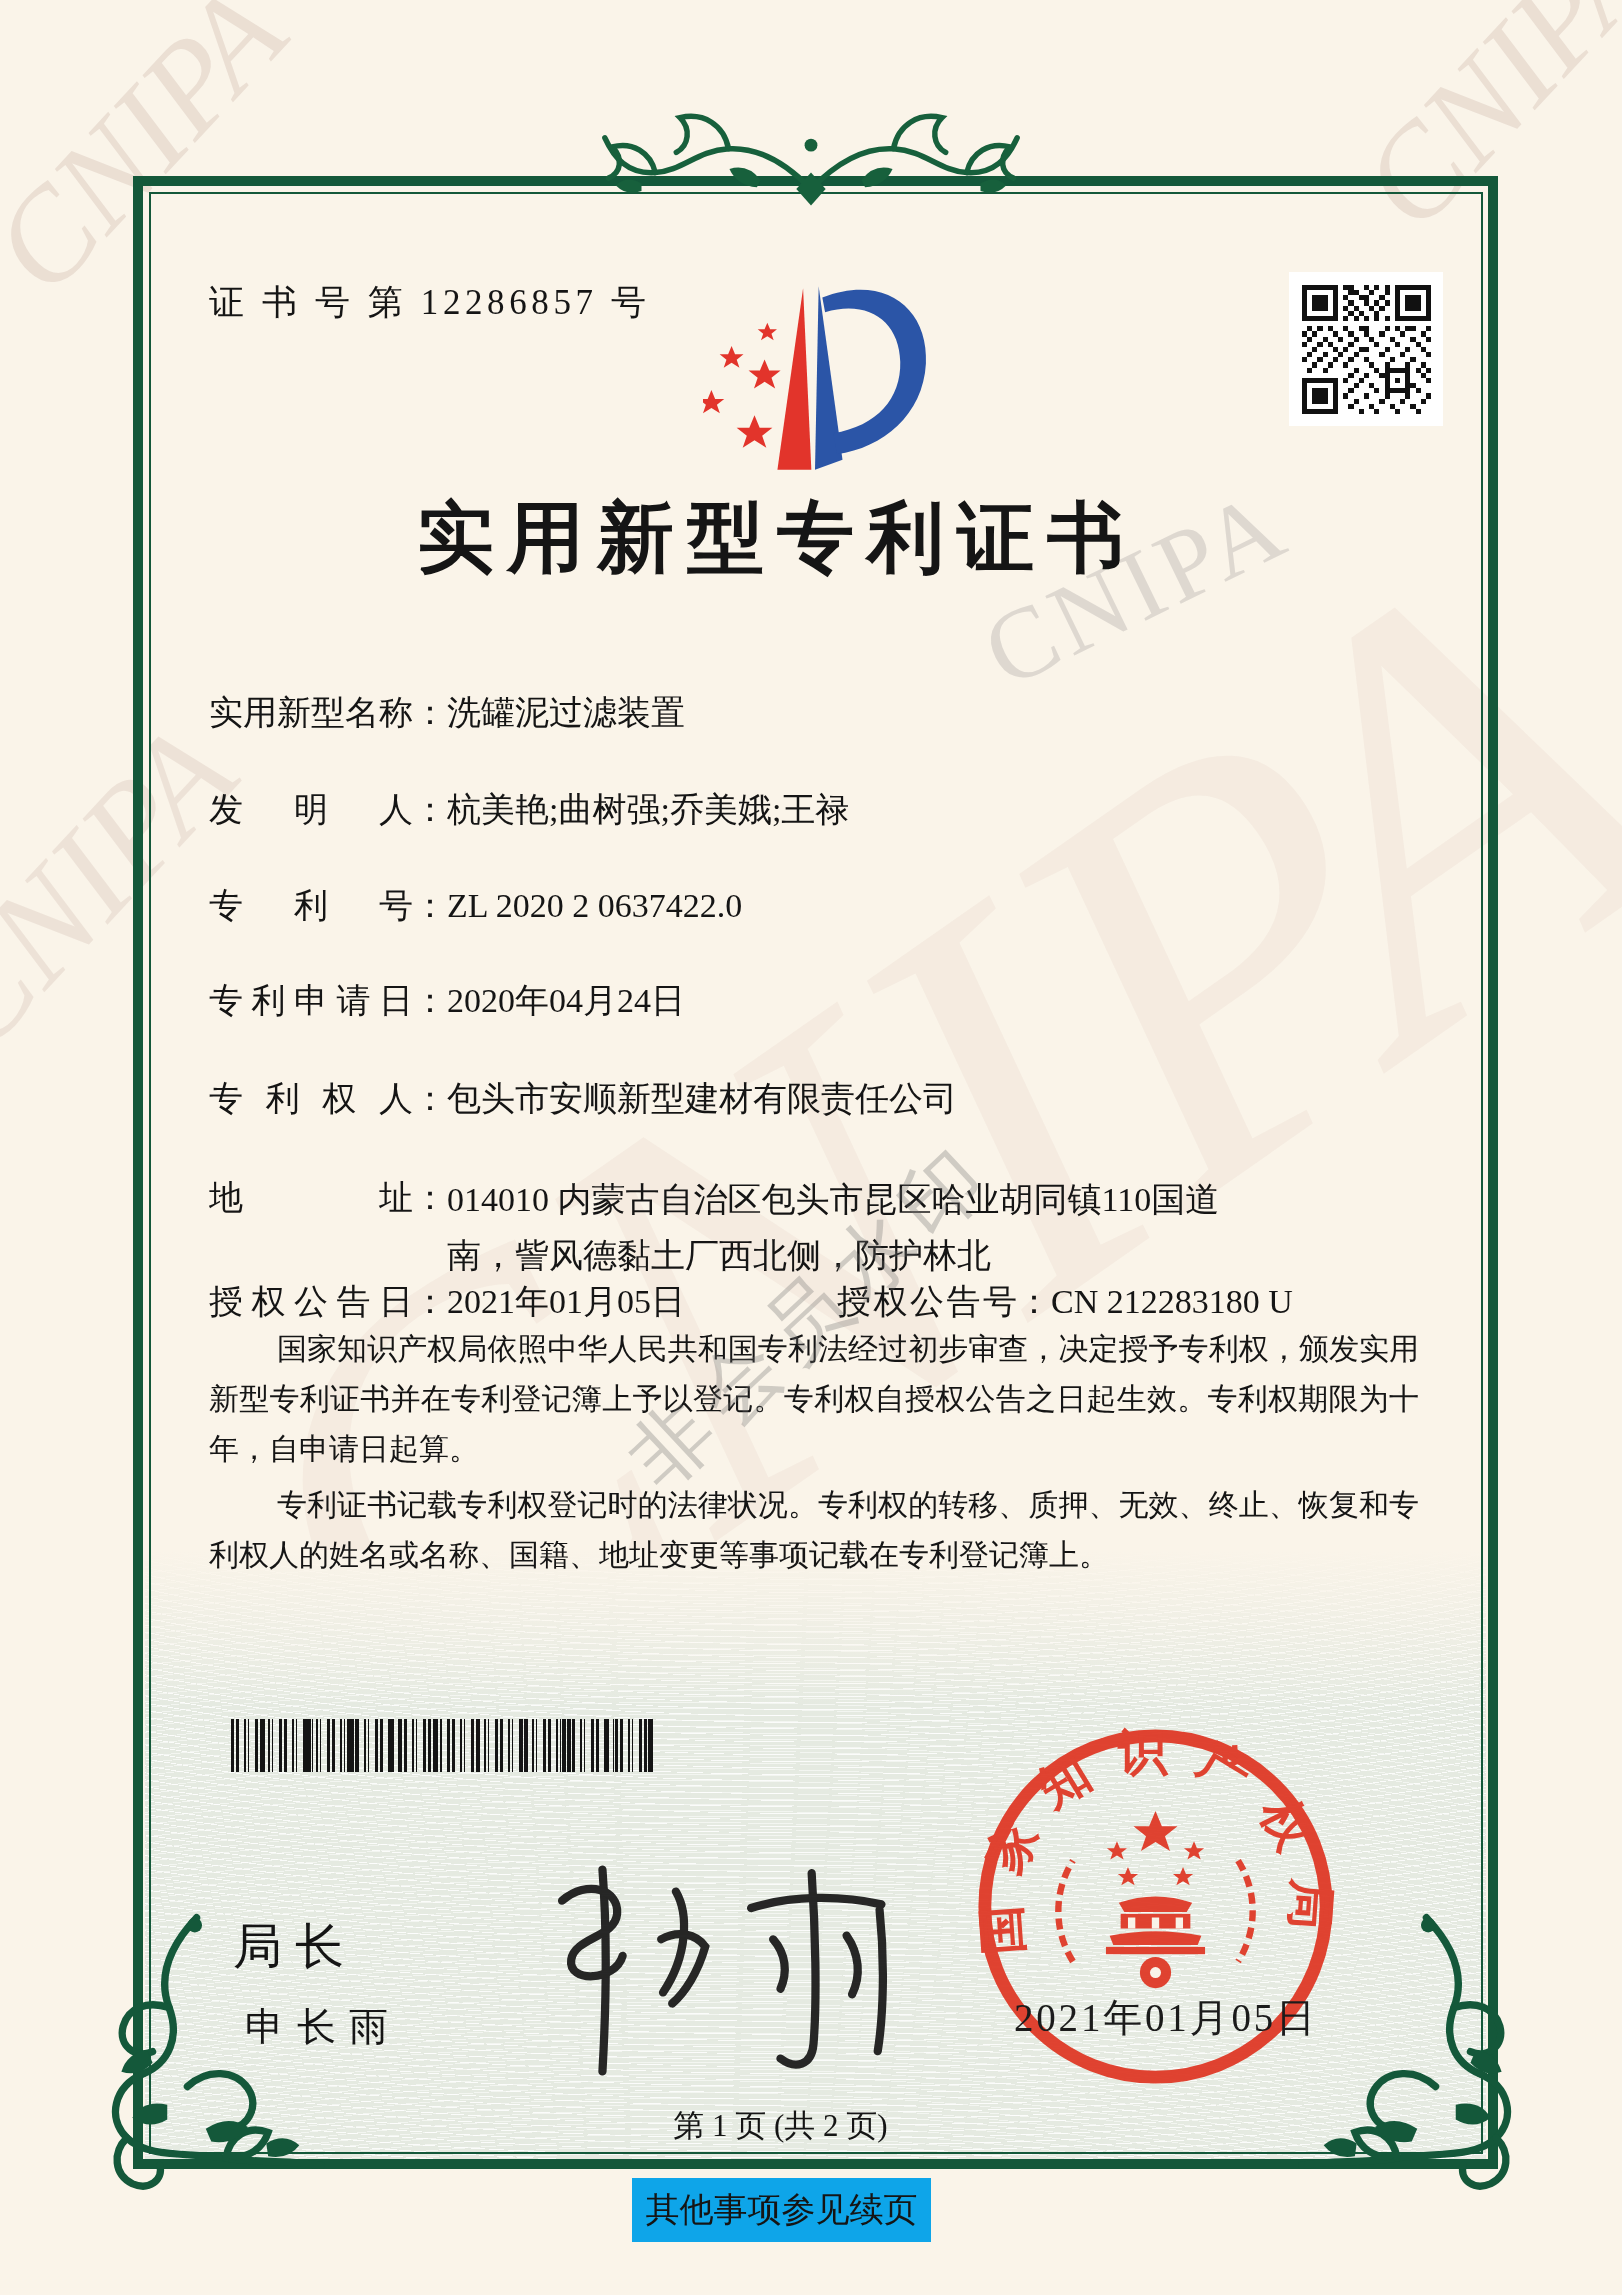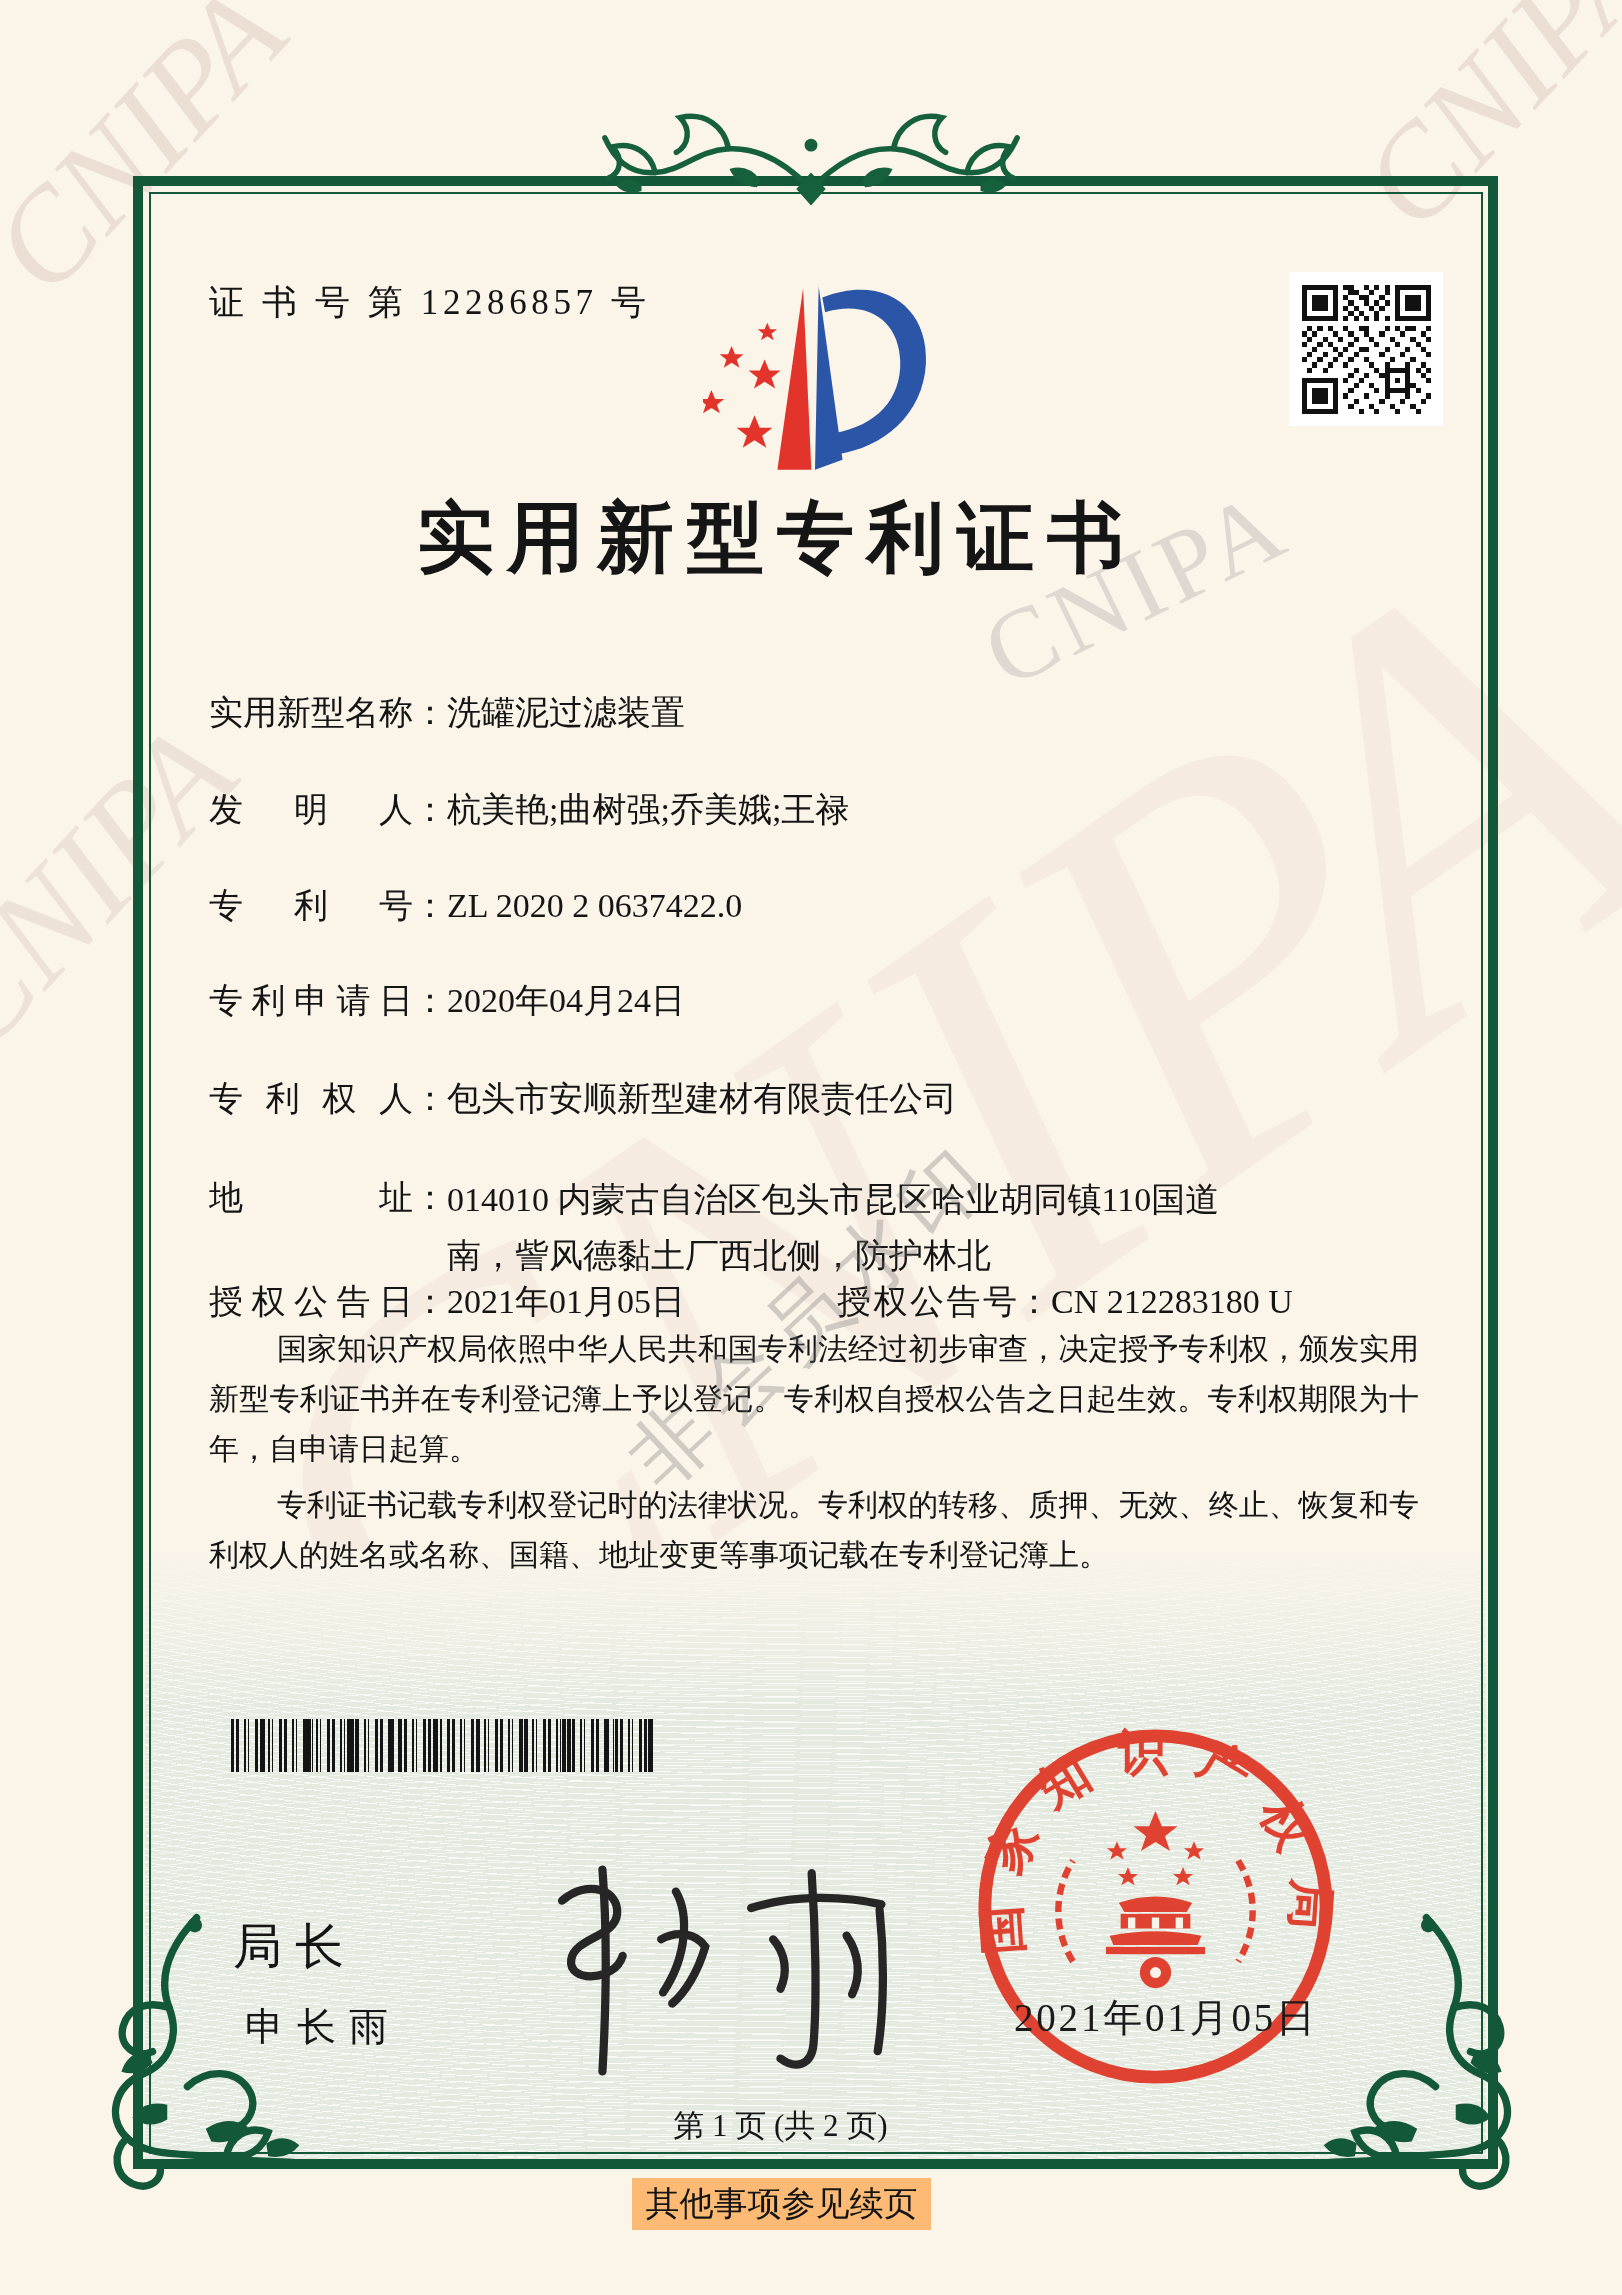--- a/index.html
+++ b/index.html
@@ -65,21 +65,21 @@
   .director-label{position:absolute;left:233px;top:1914px;font-size:49px;letter-spacing:13px;
     font-family:"Liberation Sans","DejaVu Sans",sans-serif;font-weight:400;z-index:6;}
   .director-name{position:absolute;left:233px;top:2000px;font-size:39px;letter-spacing:13px;
     font-family:"Liberation Sans","DejaVu Sans",sans-serif;font-weight:500;z-index:6;margin-left:12px;}
   .signature{position:absolute;left:514px;top:1853px;z-index:7;}
   .seal{position:absolute;left:972px;top:1723px;z-index:6;opacity:0.95;}
   .seal-date{position:absolute;left:1014px;top:1991px;font-size:39px;letter-spacing:2.8px;
     color:#1b1b1b;z-index:7;white-space:nowrap;}
   .page-info{position:absolute;left:0;top:2105px;width:1561px;text-align:center;font-size:31px;z-index:6;}
   
-  .note-box{position:absolute;left:632px;top:2178px;width:299px;height:52px;background:#fdba74;
+  .note-box{position:absolute;left:632px;top:2178px;width:299px;height:64px;background:#0ea5e9;
     display:flex;align-items:center;justify-content:center;z-index:5;text-align:center;}
   .note-box span{font-size:34px;white-space:nowrap;}
 </style>
 </head>
 <body>
 
 <div class="page">
 
   <div class="wm wm-huge">CNIPA</div>
   <div class="wm wm-br">CNIPA</div>

